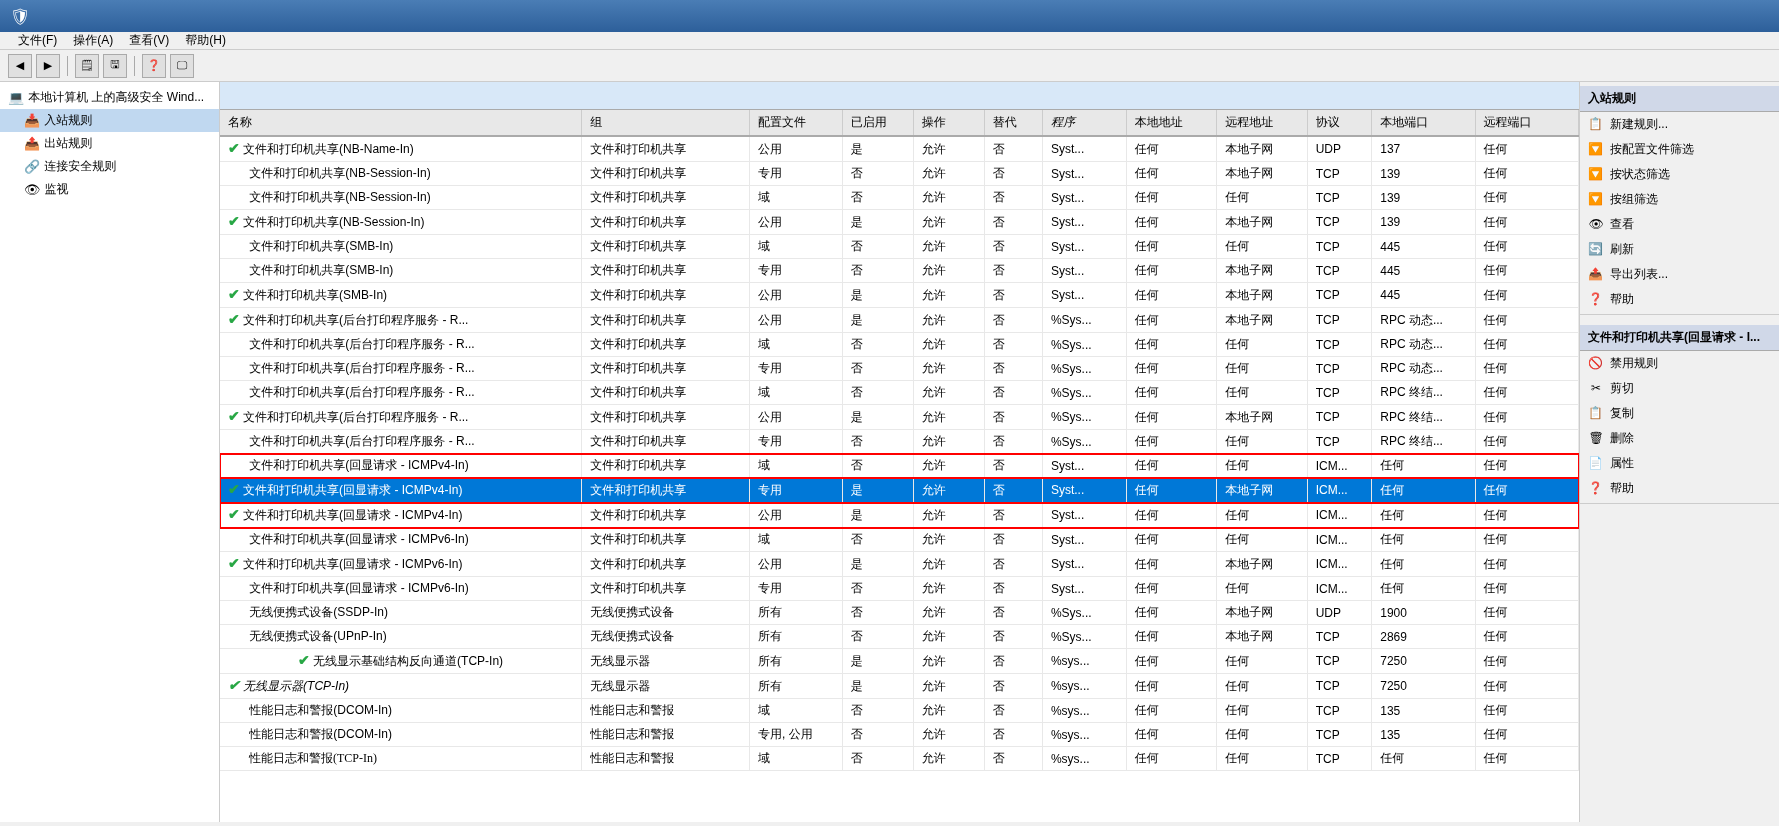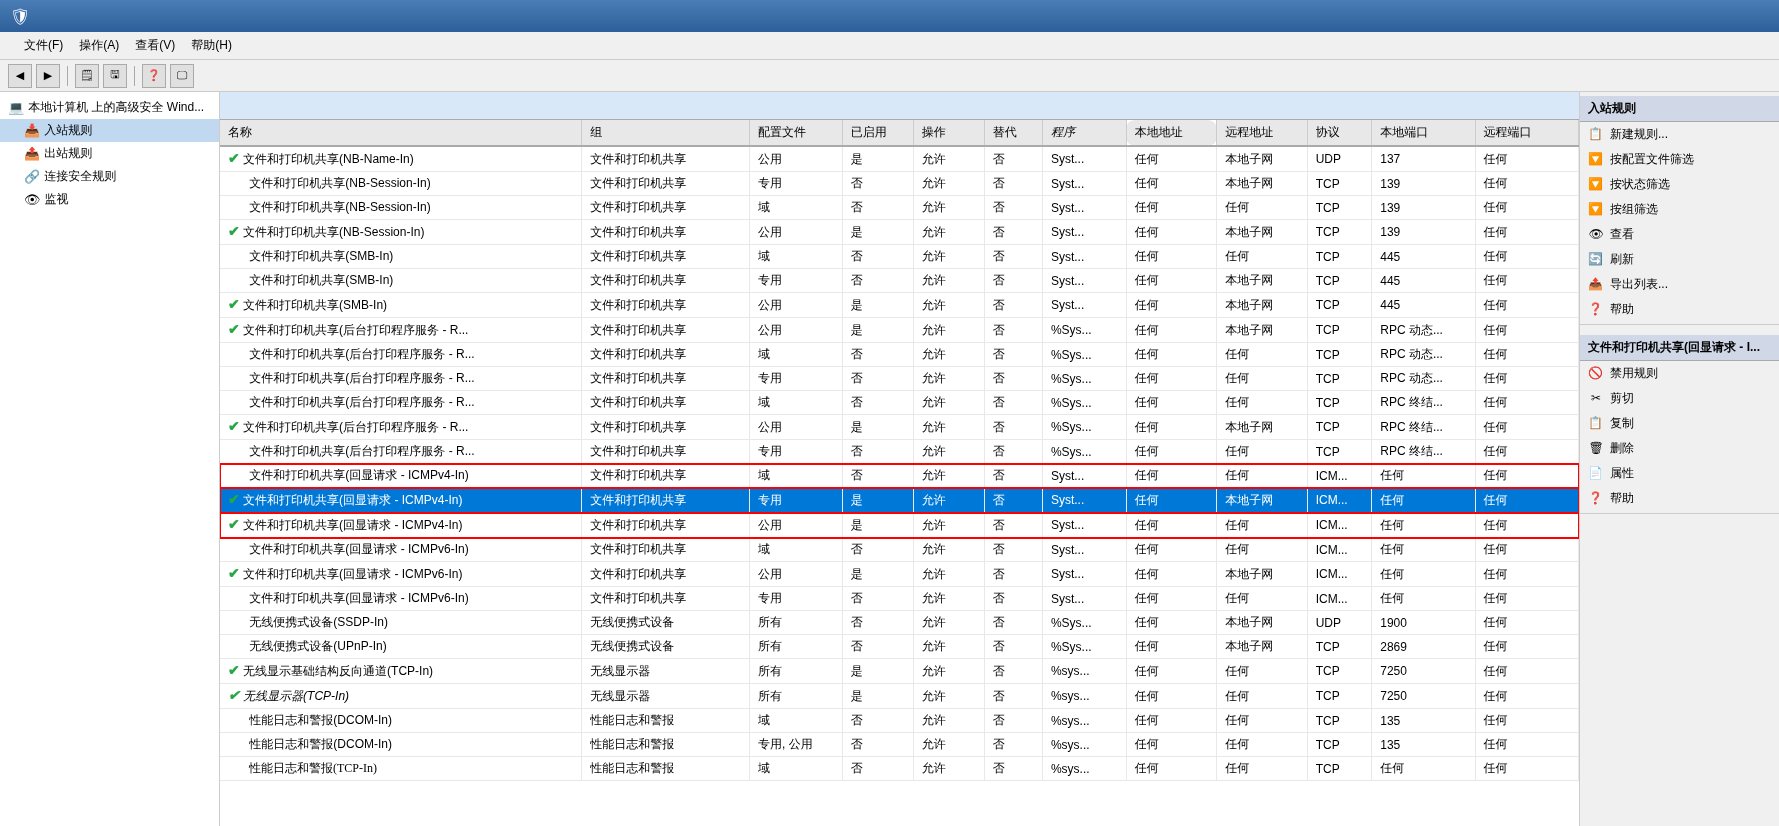--- a/index.html
+++ b/index.html
@@ -12,25 +12,25 @@
       padding: 6px 10px;
       display: flex;
       align-items: center;
       gap: 8px;
       height: 32px;
     }
 
     
     .menu-bar {
       background: #f0f0f0;
-      padding: 2px 18px;
+      padding: 2px 12px;
       display: flex;
       gap: 4px;
       border-bottom: 1px solid #ccc;
-      height: 28px;
+      height: 18px;
       align-items: center;
     }
     .menu-item {
       padding: 2px 6px;
       cursor: pointer;
       font-size: 12px;
     }
 
     
     .toolbar {
@@ -235,21 +235,21 @@
         <table>
           <thead>
             <tr>
             <th style="width: 280px;">名称</th>
                 <th style="width: 130px;">组</th>
                 <th style="width: 70px;">配置文件</th>
                 <th style="width: 55px;">已启用</th>
                 <th style="width: 55px;">操作</th>
                 <th style="width: 45px;">替代</th>
                 <th style="width: 65px; font-style: italic;">程序</th>
-                <th style="width: 70px; border-radius: 9px;">本地地址</th>
+                <th style="width: 70px;">本地地址</th>
                 <th style="width: 70px;">远程地址</th>
                 <th style="width: 50px;">协议</th>
                 <th style="width: 80px;">本地端口</th>
                 <th style="width: 80px;">远程端口</th>
               </tr>
           </thead>
           <tbody>
           <tr>
                 <td style="max-width:280px;">
         <span class="check-icon">✔</span> 
@@ -601,21 +601,21 @@
                 <td>允许</td>
                 <td>否</td>
                 <td>%Sys...</td>
                 <td>任何</td>
                 <td>本地子网</td>
                 <td>TCP</td>
                 <td>2869</td>
                 <td>任何</td>
               </tr>
               <tr>
-                <td style="max-width:280px;">
+                <td style="max-width:280px;text-align:center;">
         <span class="check-icon">✔</span> 
         无线显示基础结构反向通道(TCP-In)
       </td>
                 <td>无线显示器</td>
                 <td>所有</td>
                 <td>是</td>
                 <td>允许</td>
                 <td>否</td>
                 <td>%sys...</td>
                 <td>任何</td>

